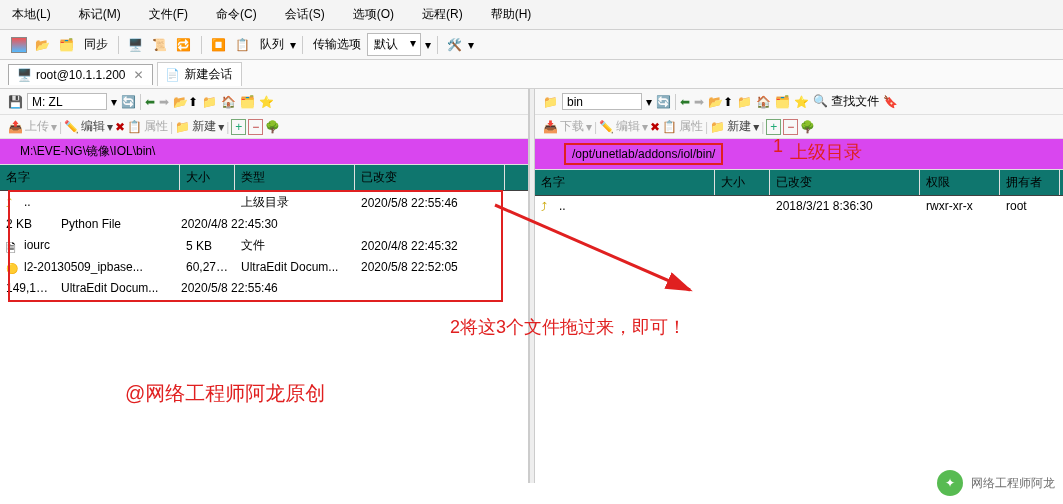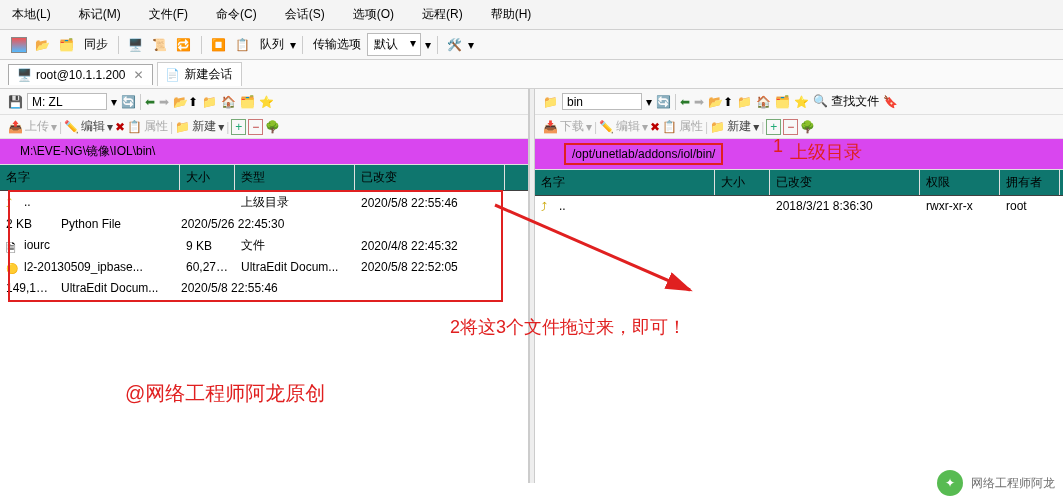--- a/index.html
+++ b/index.html
@@ -140,25 +140,25 @@
     <div class="listbody" id="leftlist">
         <div class="row">
           <div class="c-name"><span class="ico ico-folderup"></span>..</div>
           <div class="c-size"></div>
           <div class="c-type">上级目录</div>
           <div class="c-chg">2020/5/8  22:55:46</div>
         </div>
         <div class="row">
           <div class="c-size">2 KB</div>
           <div class="c-type">Python File</div>
-          <div class="c-chg">2020/5/26  22:45:30</div>
+          <div class="c-chg">2020/4/8  22:45:30</div>
         </div>
         <div class="row">
           <div class="c-name"><span class="ico ico-file"></span>iourc</div>
-          <div class="c-size">9 KB</div>
+          <div class="c-size">5 KB</div>
           <div class="c-type">文件</div>
           <div class="c-chg">2020/4/8  22:45:32</div>
         </div>
         <div class="row">
           <div class="c-name"><span class="ico ico-bin"></span>l2-20130509_ipbase...</div>
           <div class="c-size">60,277 ...</div>
           <div class="c-type">UltraEdit Docum...</div>
           <div class="c-chg">2020/5/8  22:52:05</div>
         </div>
         <div class="row">

